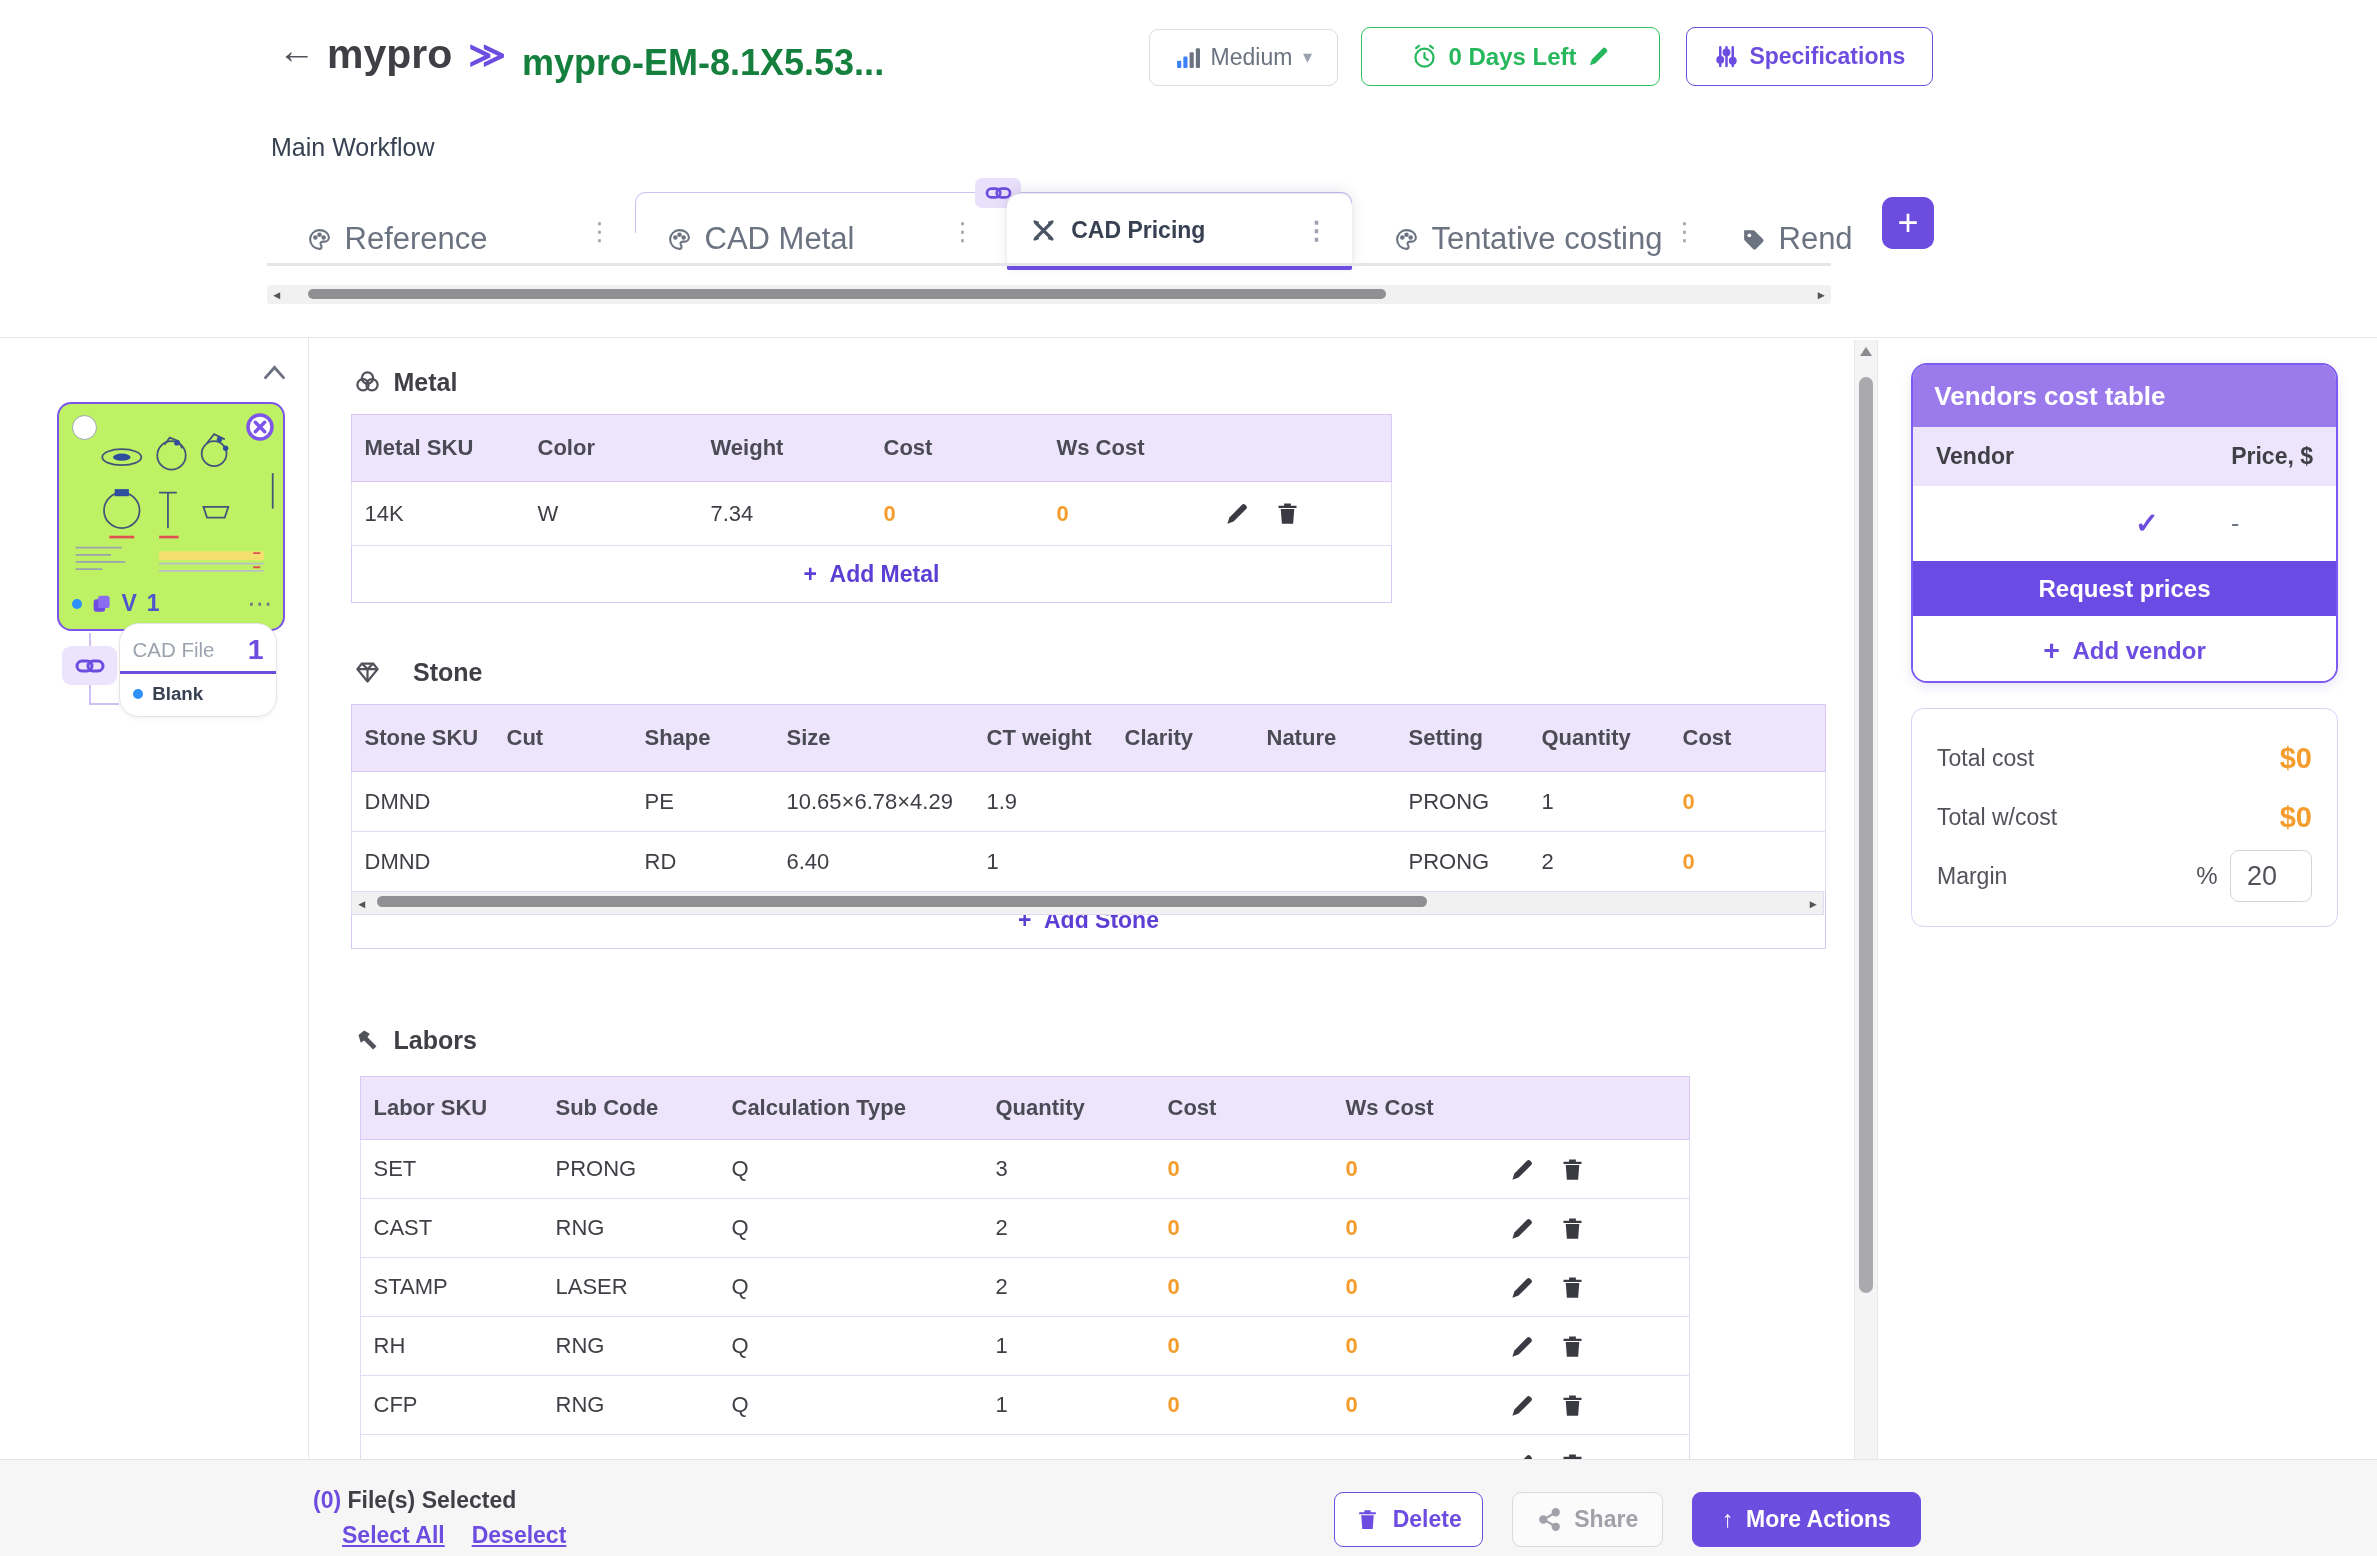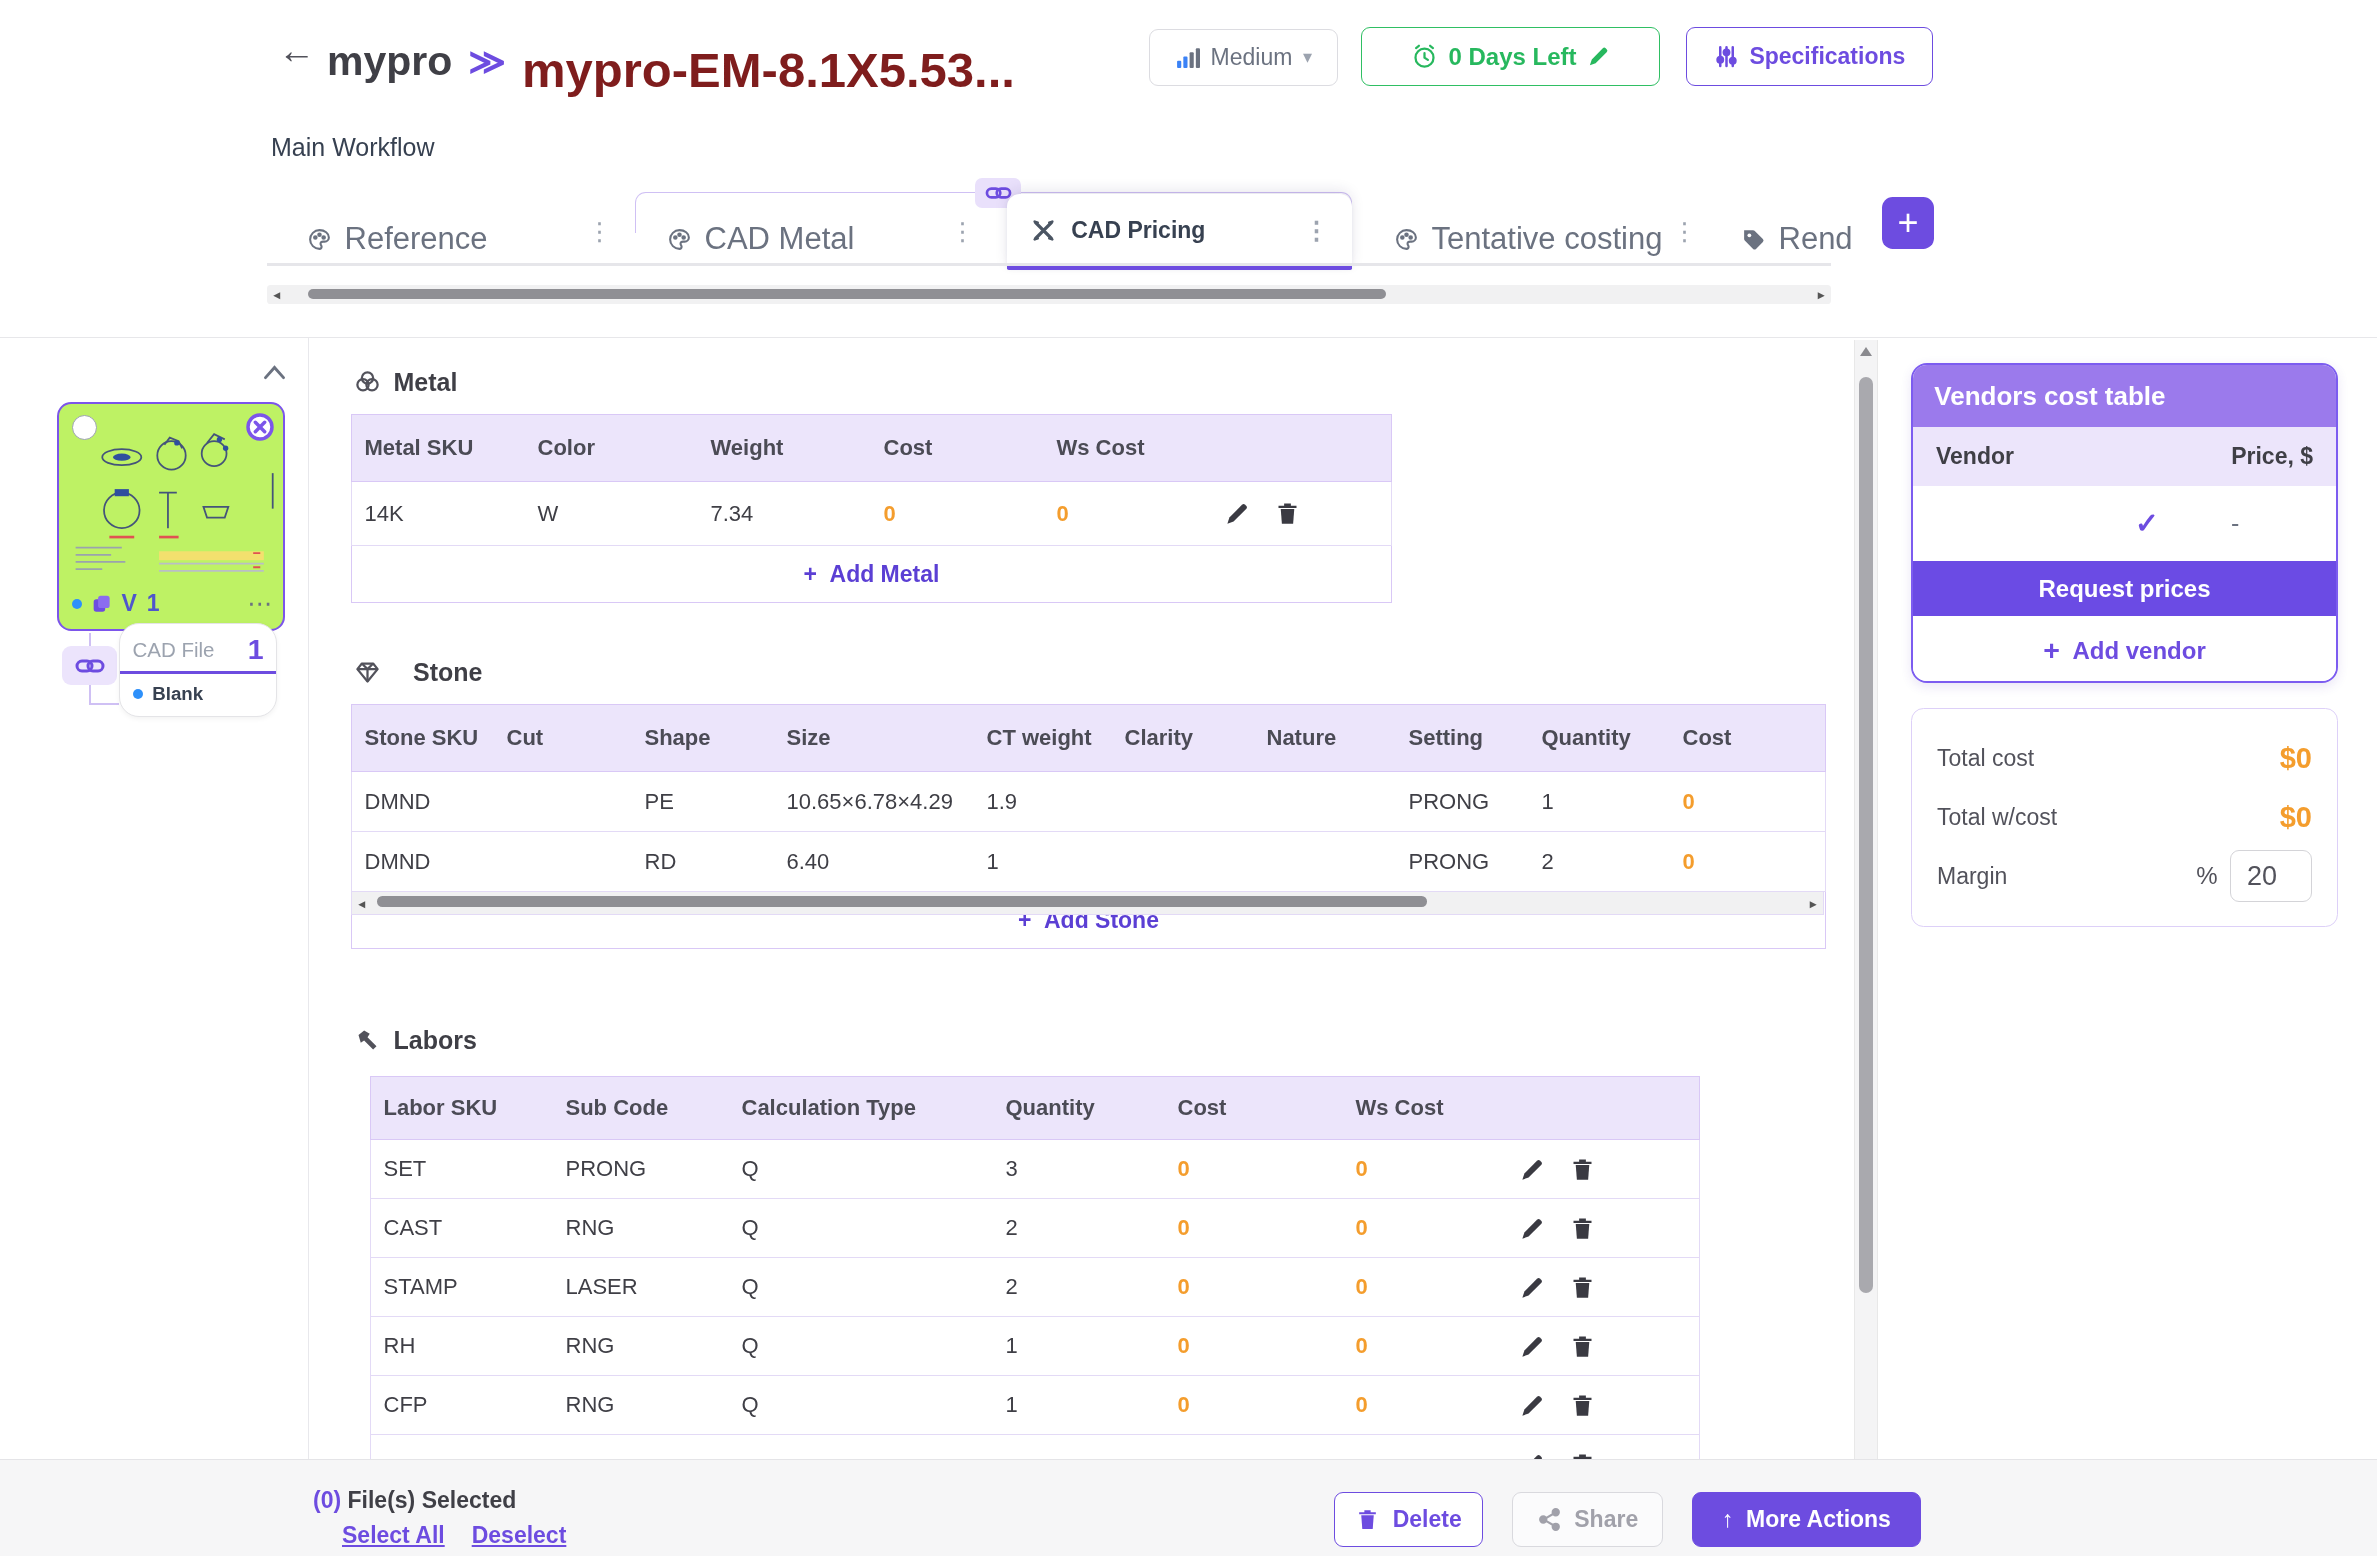--- a/index.html
+++ b/index.html
@@ -6,21 +6,21 @@
   html,body { width:2377px; height:1557px; background:#ffffff;
     font-family:"Liberation Sans", sans-serif; color:#3f3f46; overflow:hidden; }
   .screen { position:relative; width:2377px; height:1557px; background:#fff; overflow:hidden; }
   .abs { position:absolute; }
 
   
   .back { left:278px; top:30px; font-size:37px; color:#52525b; cursor:pointer; }
   .crumbs { left:327px; top:25px; display:flex; align-items:center; gap:16px; }
   .crumb-project { font-size:41px; font-weight:700; color:#3f3f46; }
   .crumb-sep { font-size:36px; font-weight:700; color:#6d4ce0; }
-  .crumb-title { font-size:49px; font-weight:700; color:#7f1d1d; max-width:569px; white-space:nowrap; overflow:hidden;margin-top:17px; }
+  .crumb-title { font-size:36px; font-weight:700; color:#15803d; max-width:569px; white-space:nowrap; overflow:hidden;margin-top:17px; }
   .pill-btn { display:flex; align-items:center; justify-content:center; gap:10.7px; border-radius:9px; background:#fff; cursor:pointer; }
   .priority { left:1149px; top:28.5px; width:189px; height:57px; border:0.9px solid #dcdce1; font-size:23px; color:#6b7280; }
   .priority .chev { font-size:18px; color:#9ca3af; }
   .days { left:1361px; top:27px; width:299px; height:59px; border:1.8px solid #2fbf63; color:#27b85e; font-size:24px; font-weight:700; }
   .specs { left:1686px; top:27px; width:247px; height:59px; border:1.8px solid #6d4ce0; color:#6d4ce0; font-size:23px; font-weight:700; }
 
   
   .wf-label { left:271px; top:133px; font-size:25px; color:#374151; font-weight:500; }
   .bracket { left:635px; top:192px; width:717px; height:41px; border:1.8px solid #cfc0f4; border-bottom:none; border-radius:10.7px 10.7px 0 0; }
   .chain-pill { left:975px; top:178px; width:46px; height:30px; background:#e9e0fb; border-radius:7.1px; display:flex; align-items:center; justify-content:center; }
@@ -430,21 +430,21 @@
     </div>
   </div>
 
   <div class="sec-title" style="left:354px; top:1026px;">
     <svg width="27" height="27" viewBox="0 0 24 24" fill="#52525b">
       <path d="M4 7l5-4 5 3-2 3 8 8-3 3-8-8-3 2-2-7z"></path>
     </svg>
     <span>Labors</span>
   </div>
 
-  <div class="tbl" style="left:370px; top:1076px; width:1330px;">
+  <div class="tbl" style="left:360px; top:1076px; width:1330px;">
     <div class="thead grid-labor" style="height:64px;">
       <div class="c">Labor SKU</div>
       <div class="c">Sub Code</div>
       <div class="c">Calculation Type</div>
       <div class="c">Quantity</div>
       <div class="c">Cost</div>
       <div class="c">Ws Cost</div>
       <div></div>
     </div>
 

